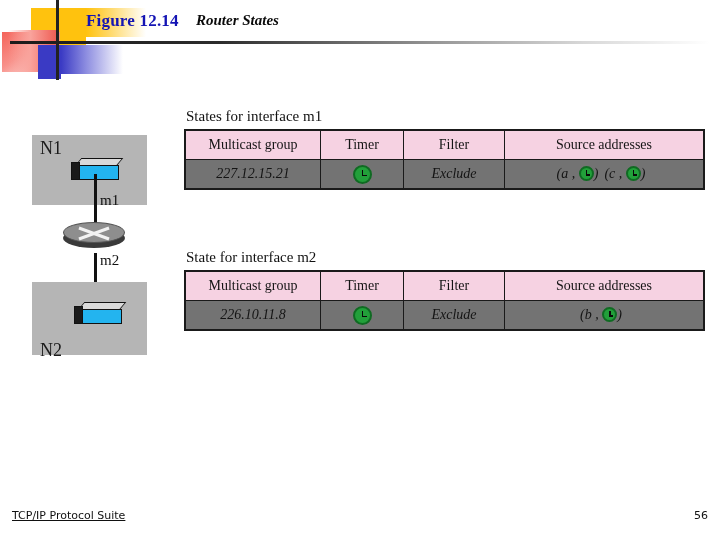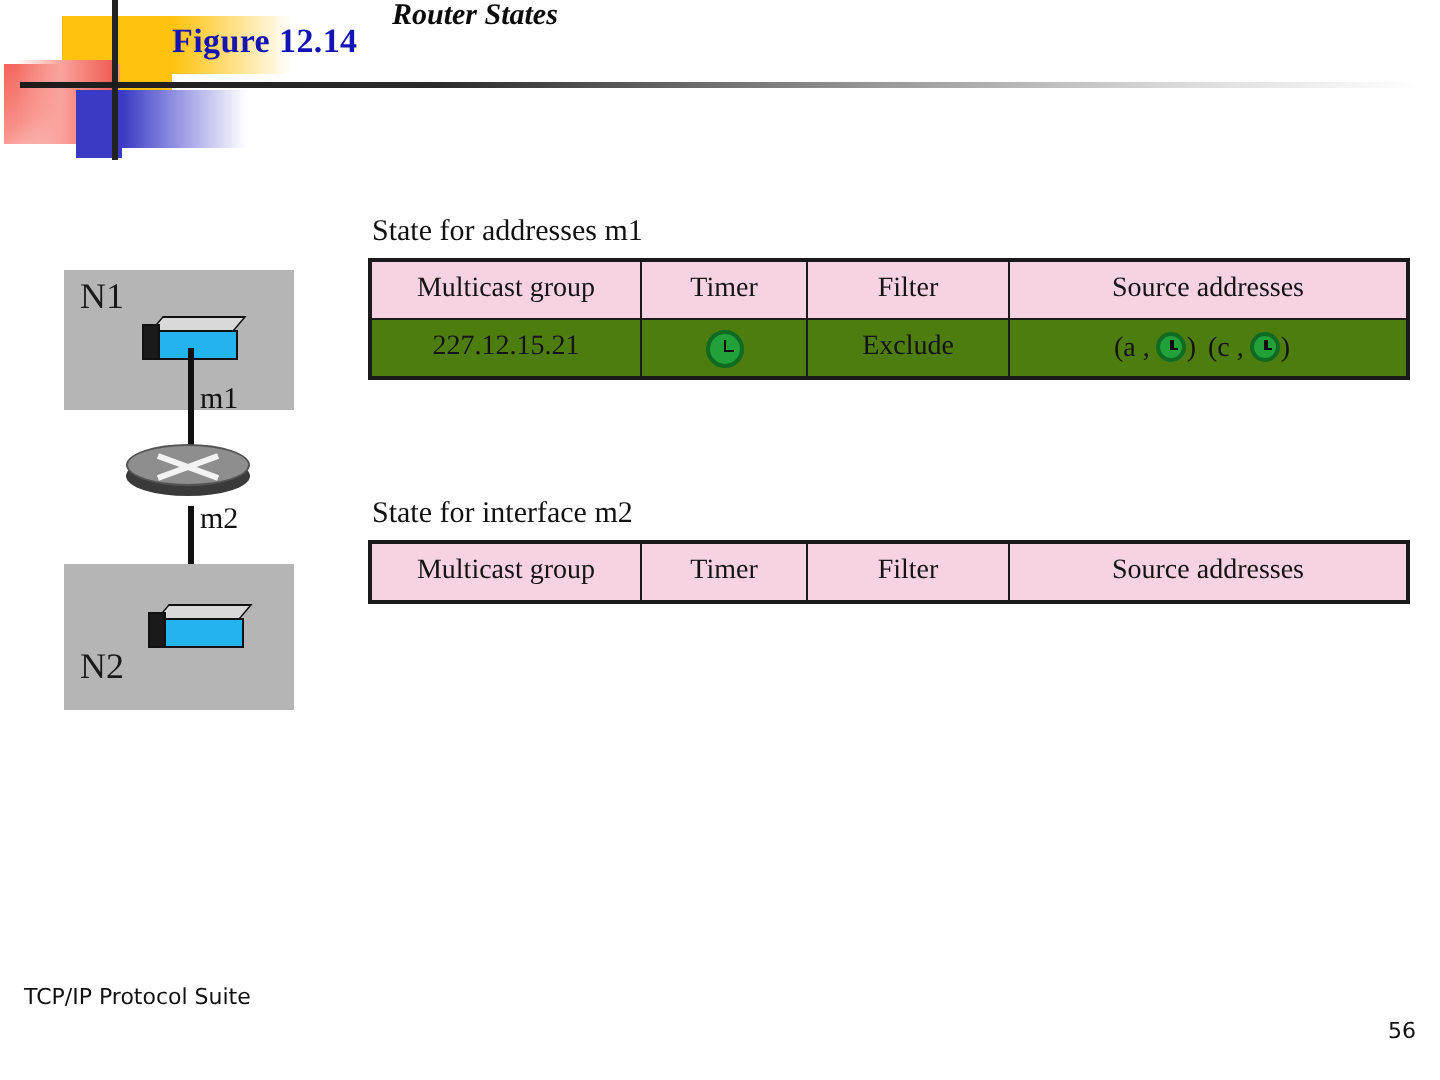--- a/index.html
+++ b/index.html
@@ -75,21 +75,21 @@
     position: absolute;
     left: 86px; top: 11px;
     font-size: 17px;
     font-weight: bold;
     color: #1414b4;
     letter-spacing: 0.2px;
     white-space: nowrap;
   }
   #figure-subtitle {
     position: absolute;
-    left: 196px; top: 0;
+    left: 196px; top: 12px;
     font-size: 15px;
     font-weight: bold;
     font-style: italic;
     color: #0b0b0b;
     white-space: nowrap;
   }
 
   
   #network-diagram {
     position: absolute;
@@ -103,21 +103,21 @@
     background: #b5b5b5;
   }
   #net-box-n1 { top: 5px; height: 70px; }
   #net-box-n2 { top: 152px; height: 73px; }
   .net-label {
     position: absolute;
     font-size: 18px;
     color: #1a1a1a;
   }
   #net-label-n1 { left: 10px; top: 8px; }
-  #net-label-n2 { left: 10px; top: 193px; }
+  #net-label-n2 { left: 10px; top: 210px; }
 
   .host {
     position: absolute;
     width: 50px; height: 22px;
   }
   #host-n1 { left: 41px; top: 28px; }
   #host-n2 { left: 44px; top: 172px; }
   .host .host-top {
     position: absolute;
     left: 7px; top: 0;
@@ -213,21 +213,21 @@
     height: 28px;
     font-size: 14px;
     color: #141414;
     font-weight: normal;
     text-align: center;
     padding: 0 2px;
     overflow: hidden;
     white-space: nowrap;
   }
   table.state-table thead th { background: #f6d2e2; }
-  tr.row-hl td { background: #4d7c0f; }
+  tr.row-hl td { background: #737373; font-style: italic; }
   tr.row-pl td { background: #e6e6e6; }
 
   .col-group { width: 130px; }
   .col-timer { width: 78px; }
   .col-filter { width: 96px; }
   .col-src    { width: 194px; }
 
   td.src-cell { text-align: left; padding-left: 7px; }
 
   
@@ -261,24 +261,25 @@
     vertical-align: -3px;
   }
   .clock-sm::before { left: 5px; top: 2px; height: 5px; }
   .clock-sm::after  { left: 5px; top: 6px; width: 4px; }
 
   .src-pair { margin-right: 6px; white-space: nowrap; }
 
   
   #footer-title {
     position: absolute;
-    left: 12px; top: 492px;
+    left: 12px; top: 509px;
     font-family: "DejaVu Sans", sans-serif;
     font-size: 11px;
     color: #111;
+    text-decoration: underline;
   }
   #footer-page {
     position: absolute;
     right: 12px; top: 509px;
     font-family: "DejaVu Sans", sans-serif;
     font-size: 11px;
     color: #111;
   }
 </style>
 </head>
@@ -326,21 +327,21 @@
   <div class="net-label" id="net-label-n2">N2</div>
 
   <div class="host" id="host-n2">
     <div class="host-top"></div>
     <div class="host-side"></div>
     <div class="host-face"></div>
   </div>
 </div>
 
 <div class="state-block" id="state-block-m1">
-  <div class="state-title">State for addresses m1</div>
+  <div class="state-title">States for interface m1</div>
   <table class="state-table">
     <thead>
       <tr>
         <th class="col-group">Multicast group</th>
         <th class="col-timer">Timer</th>
         <th class="col-filter">Filter</th>
         <th class="col-src">Source addresses</th>
       </tr>
     </thead>
     <tbody>
@@ -359,18 +360,24 @@
   <table class="state-table">
     <thead>
       <tr>
         <th class="col-group">Multicast group</th>
         <th class="col-timer">Timer</th>
         <th class="col-filter">Filter</th>
         <th class="col-src">Source addresses</th>
       </tr>
     </thead>
     <tbody>
+      <tr class="row-hl">
+        <td>226.10.11.8</td>
+        <td><span class="clock"></span></td>
+        <td>Exclude</td>
+        <td class="src-cell"><span class="src-pair"><span>(b , </span><span class="clock clock-sm"></span><span>)</span></span></td>
+      </tr>
     </tbody>
   </table>
 </div>
 
 <div id="footer-title">TCP/IP Protocol Suite</div>
 <div id="footer-page">56</div>
 
 </body></html>

